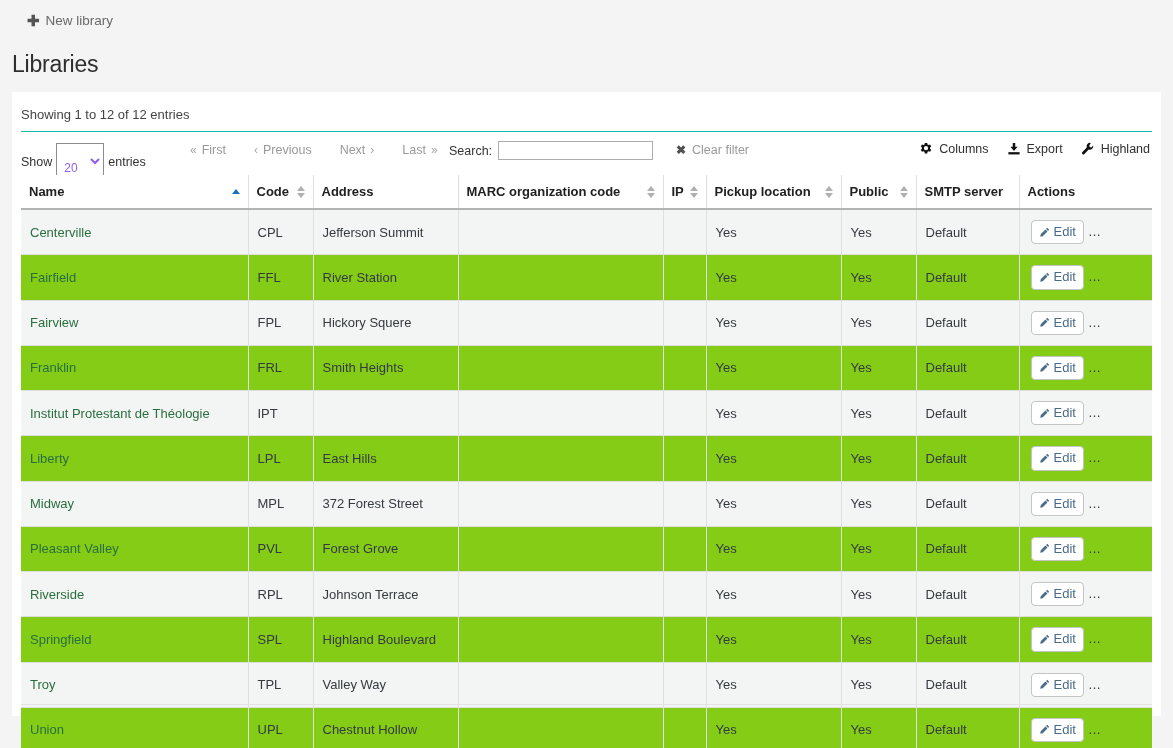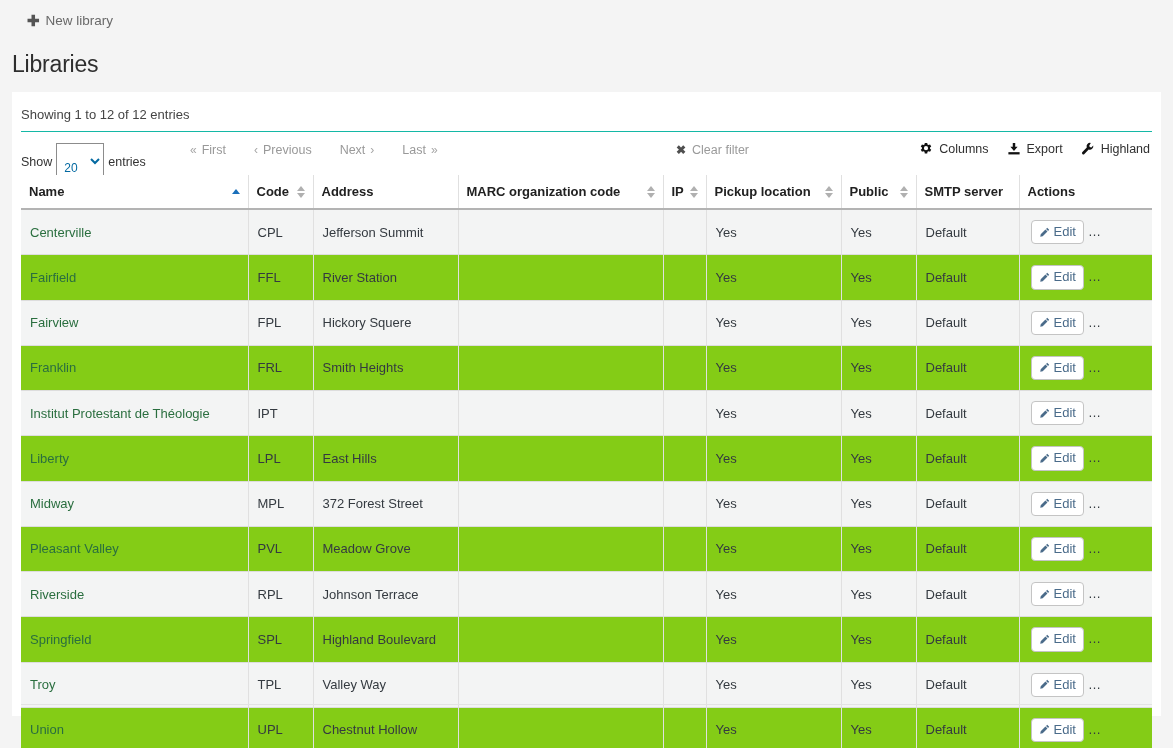--- a/index.html
+++ b/index.html
@@ -81,21 +81,21 @@
     align-items: center;
     gap: 4px;
   }
   .dt-length select {
     font-family: "Liberation Sans", sans-serif;
     font-size: 12px;
     height: 37px;
     padding: 12px 2px 0 3px;
     border: 1px solid #8c8c8c;
     background: #fff;
-    color: #0369a1;
+    color: #8b5cf6;
   }
   .pager {
     position: absolute;
     top: 11px;
     display: flex;
     gap: 0px;
     align-items: center;
   }
   #pager-top { left: 155px; }
   .pager-btn {
@@ -302,20 +302,24 @@
       <span class="pager-btn">
         <span>Next</span>
         <span class="chev">›</span>
       </span>
       <span class="pager-btn">
         <span>Last</span>
         <span class="chev">»</span>
       </span>
     </div>
 
+    <div class="dt-filter">
+      <label>Search:</label>
+      <input type="text" placeholder="" style="">
+    </div>
 
     <span id="clear-filter">
       <span class="x-icon">✖</span>
       <span>Clear filter</span>
     </span>
 
     <div id="dt-buttons">
       <span class="dt-btn">
         <span>
           <svg width="14" height="14" viewBox="0 0 16 16">
@@ -582,21 +586,21 @@
                 <svg width="10" height="11" viewBox="0 0 16 16">
                   <path fill="#4a6b8a" d="M6 1h4l.7 1.2H14v1.8H2V2.2h3.3L6 1zM3 5.2h10l-.8 9.1a.9.9 0 0 1-.9.8H4.7a.9.9 0 0 1-.9-.8L3 5.2z"></path>
                 </svg>
               </span>
               <span>Delete</span>
             </button></td>
         </tr>
         <tr class="even">
           <td><a class="lib-link">Pleasant Valley</a></td>
           <td>PVL</td>
-          <td>Meadow Grove</td>
+          <td>Forest Grove</td>
           <td></td>
           <td></td>
           <td>Yes</td>
           <td>Yes</td>
           <td>Default</td>
           <td class="actions-cell"><button class="action-btn">
               <span>
                 <svg width="11" height="11" viewBox="0 0 16 16">
                   <path fill="#4a6b8a" d="M11.9 1.2l2.9 2.9-1.6 1.6-2.9-2.9 1.6-1.6zM9.4 3.7l2.9 2.9-6.9 6.9-3.6.7.7-3.6 6.9-6.9z"></path>
                 </svg>

